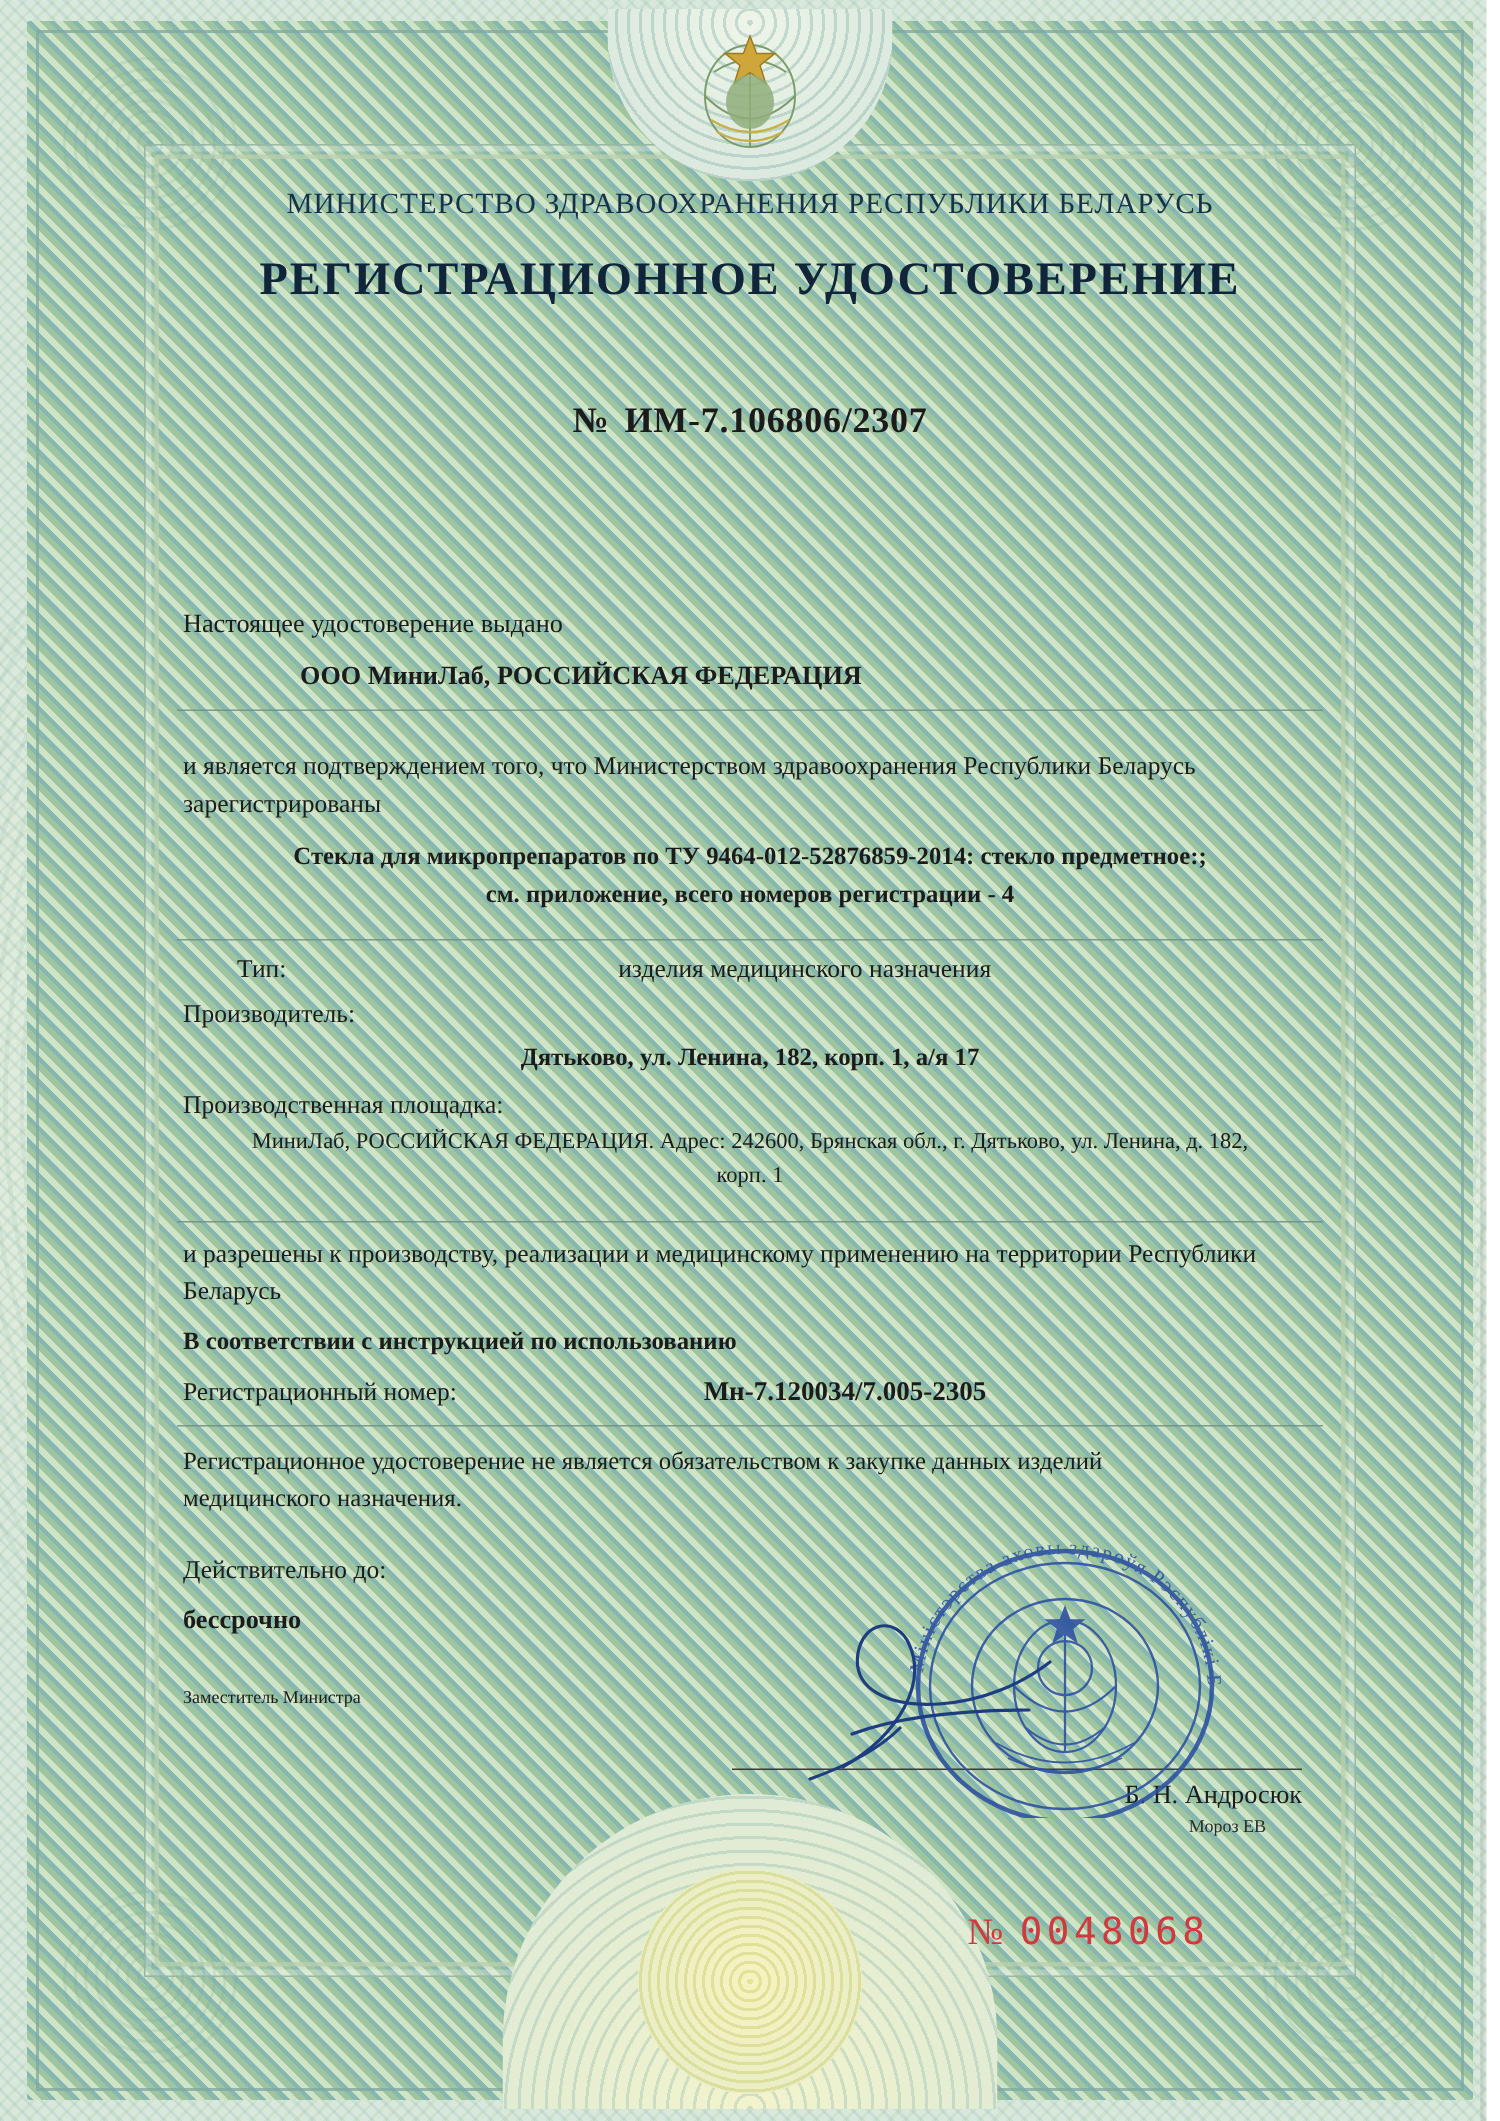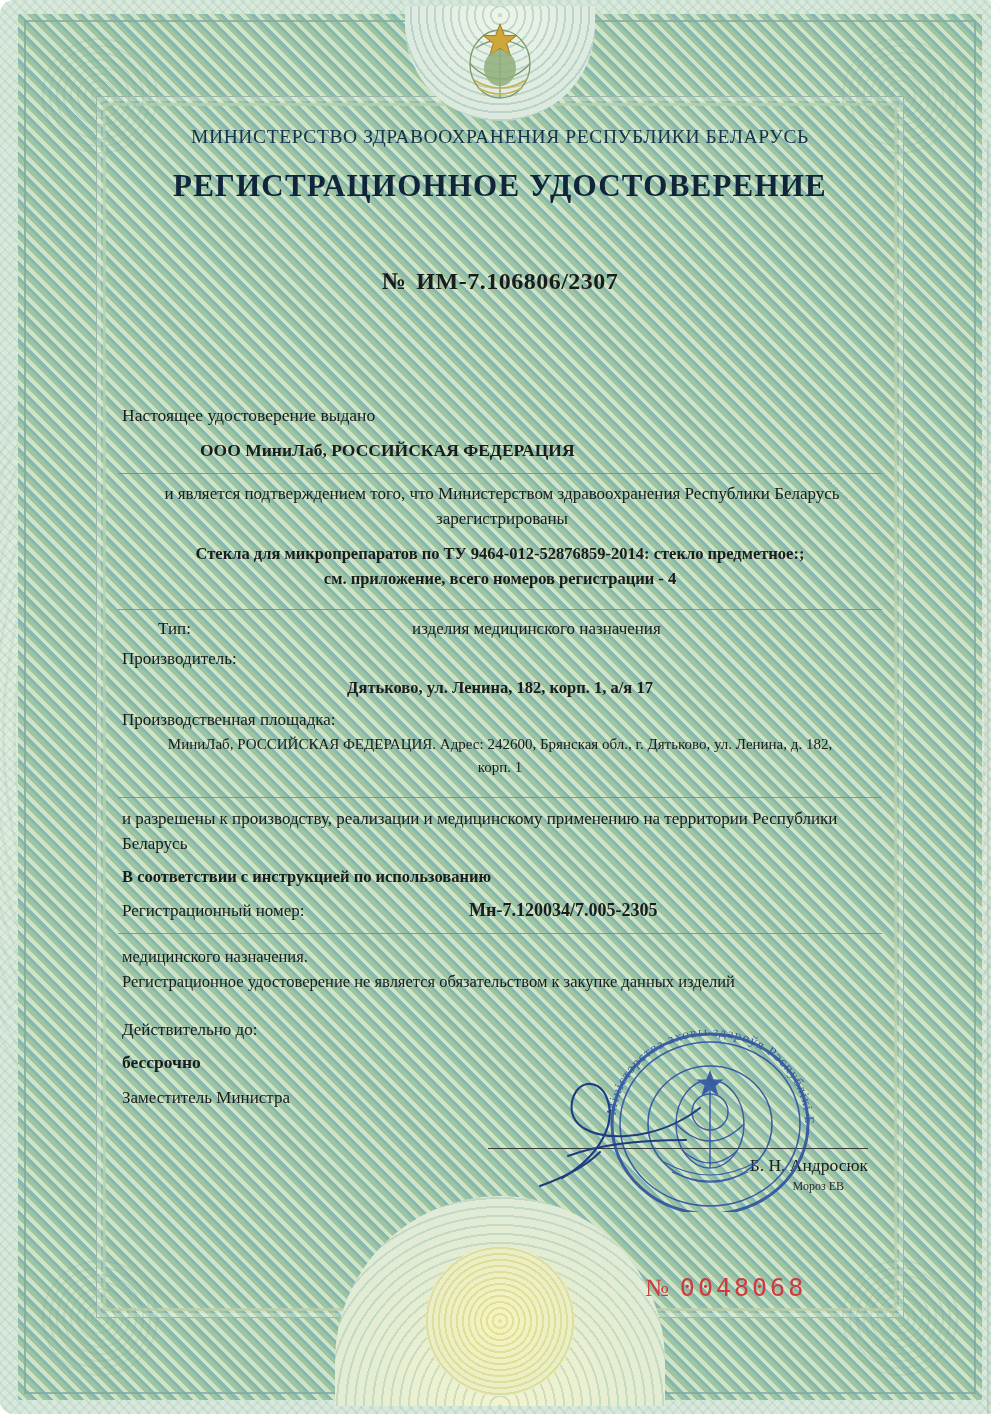--- a/index.html
+++ b/index.html
@@ -10,21 +10,20 @@
   }
   body {
     font-family: "Liberation Serif", serif;
   }
   .page {
     position: relative;
     width: 1000px;
     height: 1414px;
     overflow: hidden;
     background: #f4f6ec;
-    border-radius: 14px;
   }
 
   
   .bg-base {
     position: absolute;
     inset: 0;
     background:
       radial-gradient(ellipse 60% 45% at 50% 52%, #f2f8e8 0%, #eef5e3 40%, #e3eedd 70%, #d8e8dd 100%);
   }
   .bg-weave {
@@ -232,22 +231,21 @@
   .hr {
     border: 0;
     border-top: 1px solid #6c8f84;
     margin: 12px 0 0 0;
     opacity: .85;
   }
   .para {
     font-size: 17px;
     line-height: 25px;
     padding-left: 4px;
-    margin-top: 7px;
-    text-align: center;
+    margin-top: 24px;
   }
   .product {
     font-size: 16.5px;
     font-weight: bold;
     text-align: center;
     line-height: 25px;
     margin-top: 10px;
     padding: 0 22px 6px 22px;
   }
   .row {
@@ -319,22 +317,22 @@
   }
   .dates .left { width: 420px; }
   .dates .right { flex: 1; }
   .dates .val {
     font-weight: bold;
     font-size: 17.5px;
     margin-top: 12px;
   }
   .dates .left .val { padding-left: 122px; }
   .deputy {
-    font-size: 17px;
-    margin-top: 15px;
+    font-size: 12px;
+    margin-top: 34px;
     padding-left: 4px;
   }
   .sign-line {
     position: relative;
     margin-top: 40px;
     margin-left: 370px;
     width: 380px;
     border-top: 1px solid #3a3a3a;
   }
   .signer {
@@ -513,22 +511,22 @@
     <div class="allowed">и разрешены к производству, реализации и медицинскому применению на территории Республики Беларусь</div>
     <div class="instruction">В соответствии с инструкцией по использованию</div>
 
     <div class="regnum-row">
       <span class="label">Регистрационный номер:</span>
       <span class="regnum-value">Мн-7.120034/7.005-2305</span>
     </div>
 
     <hr class="hr">
     <div class="disclaimer">
+      <div>Регистрационное удостоверение не является  обязательством к закупке данных изделий</div>
       <div> медицинского назначения.</div>
-      <div>Регистрационное удостоверение не является  обязательством к закупке данных изделий</div>
     </div>
 
     <div class="dates">
       <div class="right">
         <div>Действительно до:</div>
         <div class="val">бессрочно</div>
       </div>
     </div>
 
     <div class="deputy">Заместитель Министра</div>

